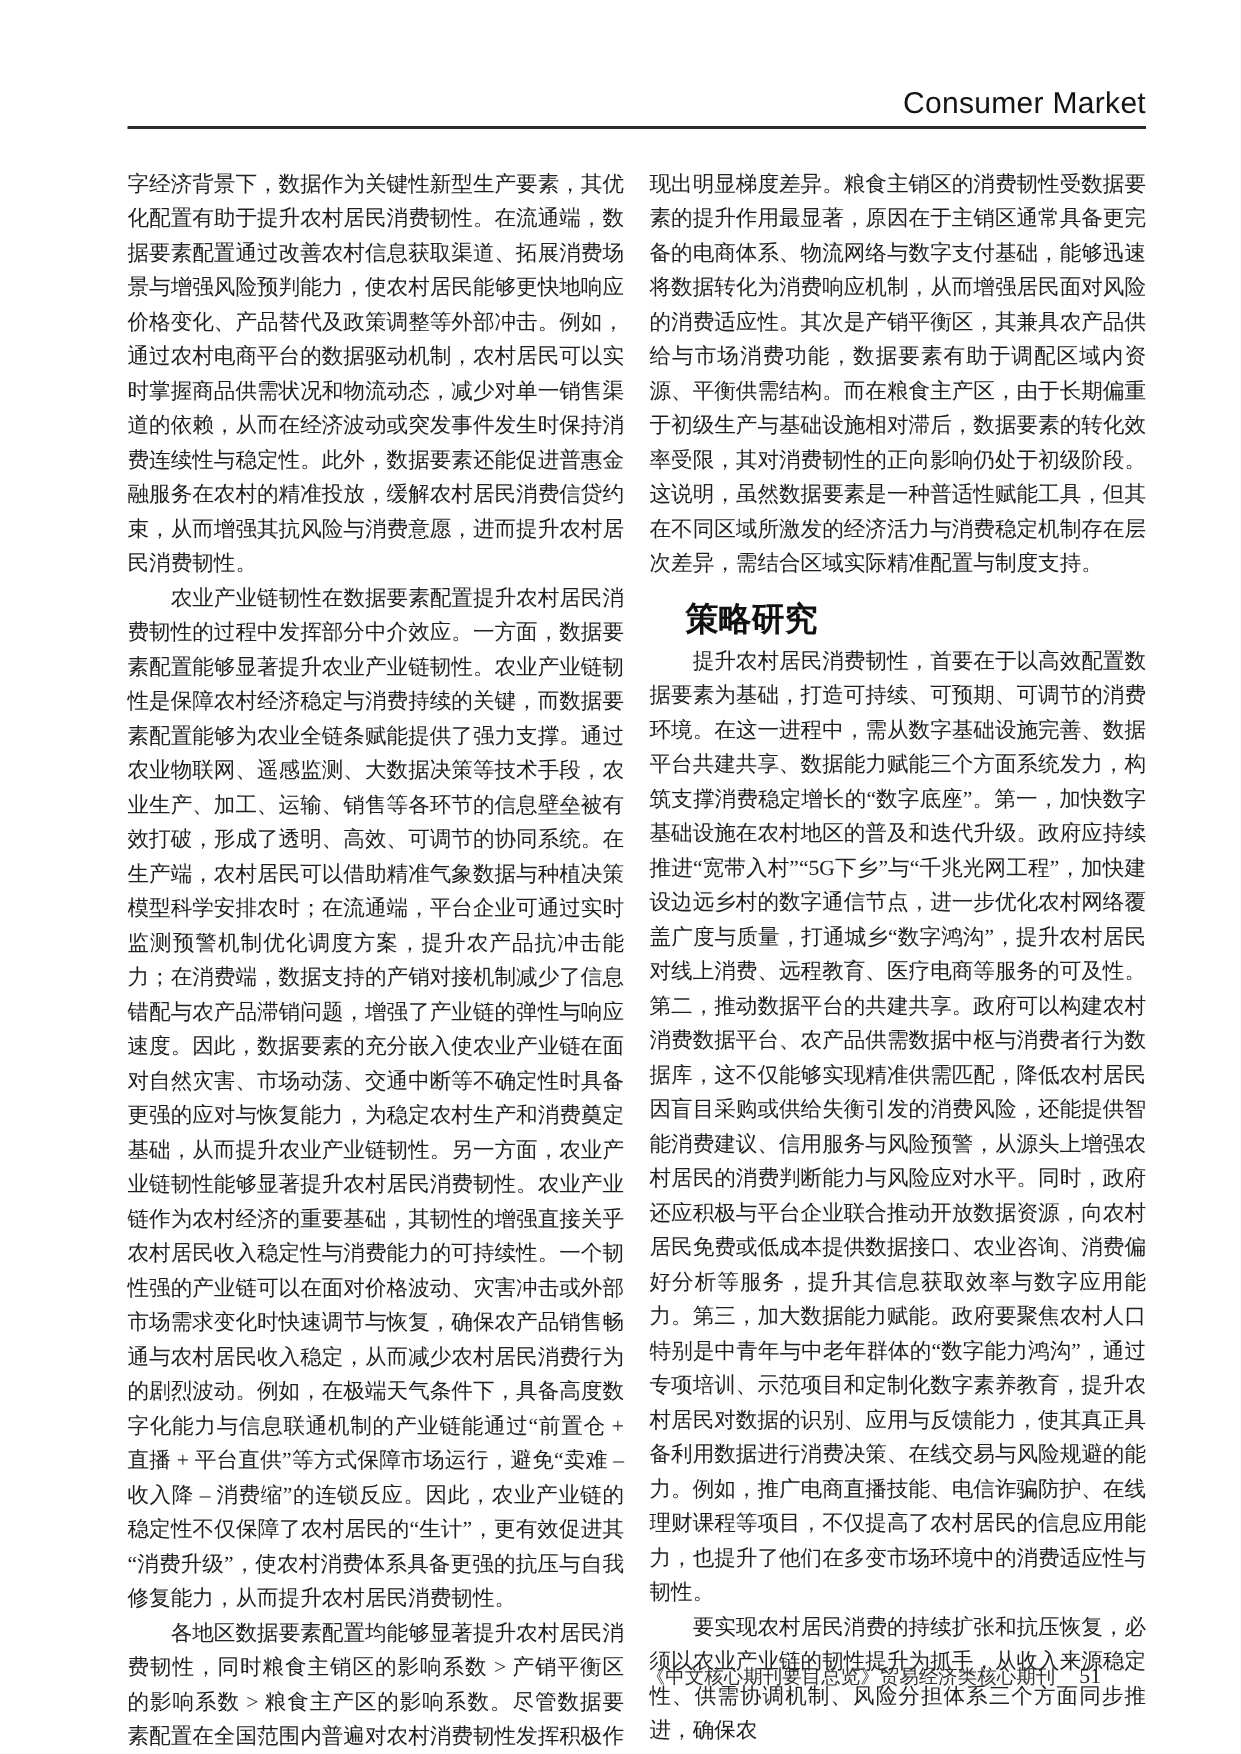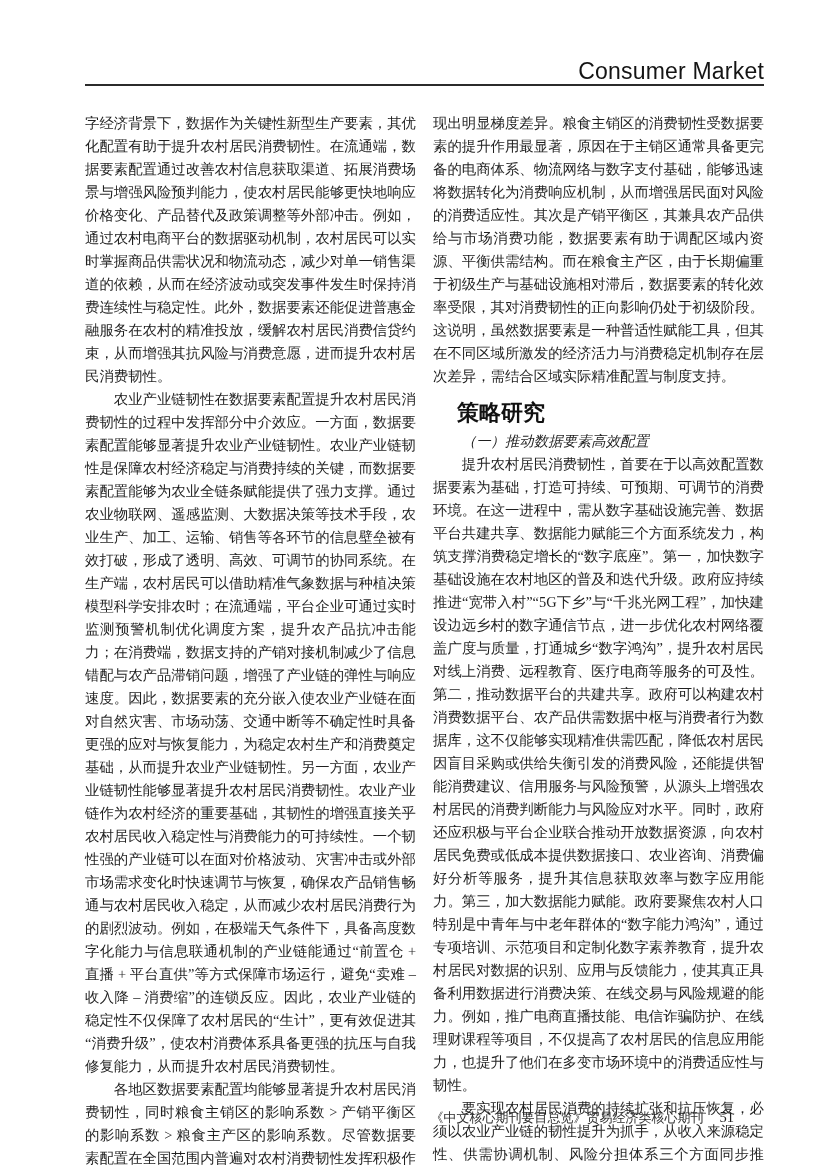--- a/index.html
+++ b/index.html
@@ -15,21 +15,21 @@
     background: #ffffff;
     overflow: hidden;
     font-family: "Liberation Serif", "DejaVu Serif", serif;
     color: #1f1f1f;
   }
   .header-label {
     position: absolute;
     top: 58px;
     right: 63px;
     font-family: "Liberation Sans", "DejaVu Sans", sans-serif;
-    font-size: 23px;
+    font-size: 20px;
     letter-spacing: 0.2px;
     color: #141414;
   }
   .header-rule {
     position: absolute;
     top: 84px;
     left: 85px;
     width: 679px;
     height: 2px;
     background: #2b2b2b;
@@ -92,21 +92,20 @@
 
   <div class="col col-left">
     <p class="body-p no-indent">字经济背景下，数据作为关键性新型生产要素，其优化配置有助于提升农村居民消费韧性。在流通端，数据要素配置通过改善农村信息获取渠道、拓展消费场景与增强风险预判能力，使农村居民能够更快地响应价格变化、产品替代及政策调整等外部冲击。例如，通过农村电商平台的数据驱动机制，农村居民可以实时掌握商品供需状况和物流动态，减少对单一销售渠道的依赖，从而在经济波动或突发事件发生时保持消费连续性与稳定性。此外，数据要素还能促进普惠金融服务在农村的精准投放，缓解农村居民消费信贷约束，从而增强其抗风险与消费意愿，进而提升农村居民消费韧性。</p>
     <p class="body-p">农业产业链韧性在数据要素配置提升农村居民消费韧性的过程中发挥部分中介效应。一方面，数据要素配置能够显著提升农业产业链韧性。农业产业链韧性是保障农村经济稳定与消费持续的关键，而数据要素配置能够为农业全链条赋能提供了强力支撑。通过农业物联网、遥感监测、大数据决策等技术手段，农业生产、加工、运输、销售等各环节的信息壁垒被有效打破，形成了透明、高效、可调节的协同系统。在生产端，农村居民可以借助精准气象数据与种植决策模型科学安排农时；在流通端，平台企业可通过实时监测预警机制优化调度方案，提升农产品抗冲击能力；在消费端，数据支持的产销对接机制减少了信息错配与农产品滞销问题，增强了产业链的弹性与响应速度。因此，数据要素的充分嵌入使农业产业链在面对自然灾害、市场动荡、交通中断等不确定性时具备更强的应对与恢复能力，为稳定农村生产和消费奠定基础，从而提升农业产业链韧性。另一方面，农业产业链韧性能够显著提升农村居民消费韧性。农业产业链作为农村经济的重要基础，其韧性的增强直接关乎农村居民收入稳定性与消费能力的可持续性。一个韧性强的产业链可以在面对价格波动、灾害冲击或外部市场需求变化时快速调节与恢复，确保农产品销售畅通与农村居民收入稳定，从而减少农村居民消费行为的剧烈波动。例如，在极端天气条件下，具备高度数字化能力与信息联通机制的产业链能通过“前置仓 + 直播 + 平台直供”等方式保障市场运行，避免“卖难 – 收入降 – 消费缩”的连锁反应。因此，农业产业链的稳定性不仅保障了农村居民的“生计”，更有效促进其“消费升级”，使农村消费体系具备更强的抗压与自我修复能力，从而提升农村居民消费韧性。</p>
     <p class="body-p">各地区数据要素配置均能够显著提升农村居民消费韧性，同时粮食主销区的影响系数 &gt; 产销平衡区的影响系数 &gt; 粮食主产区的影响系数。尽管数据要素配置在全国范围内普遍对农村消费韧性发挥积极作用，但由于区域职能分工、经济结构与数字化基础不同，其作用强度呈</p>
   </div>
 
   <div class="col col-right">
     <p class="body-p no-indent">现出明显梯度差异。粮食主销区的消费韧性受数据要素的提升作用最显著，原因在于主销区通常具备更完备的电商体系、物流网络与数字支付基础，能够迅速将数据转化为消费响应机制，从而增强居民面对风险的消费适应性。其次是产销平衡区，其兼具农产品供给与市场消费功能，数据要素有助于调配区域内资源、平衡供需结构。而在粮食主产区，由于长期偏重于初级生产与基础设施相对滞后，数据要素的转化效率受限，其对消费韧性的正向影响仍处于初级阶段。这说明，虽然数据要素是一种普适性赋能工具，但其在不同区域所激发的经济活力与消费稳定机制存在层次差异，需结合区域实际精准配置与制度支持。</p>
     <h2 class="section-heading">策略研究</h2>
-    <p class="subsection-heading">（一）推动数据要素高效配置</p>
     <p class="body-p">提升农村居民消费韧性，首要在于以高效配置数据要素为基础，打造可持续、可预期、可调节的消费环境。在这一进程中，需从数字基础设施完善、数据平台共建共享、数据能力赋能三个方面系统发力，构筑支撑消费稳定增长的“数字底座”。第一，加快数字基础设施在农村地区的普及和迭代升级。政府应持续推进“宽带入村”“5G下乡”与“千兆光网工程”，加快建设边远乡村的数字通信节点，进一步优化农村网络覆盖广度与质量，打通城乡“数字鸿沟”，提升农村居民对线上消费、远程教育、医疗电商等服务的可及性。第二，推动数据平台的共建共享。政府可以构建农村消费数据平台、农产品供需数据中枢与消费者行为数据库，这不仅能够实现精准供需匹配，降低农村居民因盲目采购或供给失衡引发的消费风险，还能提供智能消费建议、信用服务与风险预警，从源头上增强农村居民的消费判断能力与风险应对水平。同时，政府还应积极与平台企业联合推动开放数据资源，向农村居民免费或低成本提供数据接口、农业咨询、消费偏好分析等服务，提升其信息获取效率与数字应用能力。第三，加大数据能力赋能。政府要聚焦农村人口特别是中青年与中老年群体的“数字能力鸿沟”，通过专项培训、示范项目和定制化数字素养教育，提升农村居民对数据的识别、应用与反馈能力，使其真正具备利用数据进行消费决策、在线交易与风险规避的能力。例如，推广电商直播技能、电信诈骗防护、在线理财课程等项目，不仅提高了农村居民的信息应用能力，也提升了他们在多变市场环境中的消费适应性与韧性。</p>
     <p class="body-p">要实现农村居民消费的持续扩张和抗压恢复，必须以农业产业链的韧性提升为抓手，从收入来源稳定性、供需协调机制、风险分担体系三个方面同步推进，确保农</p>
   </div>
 
   <div class="page-footer">
     <span>《中文核心期刊要目总览》贸易经济类核心期刊</span><span class="page-number">51</span>
   </div>
 
 </div>
 

